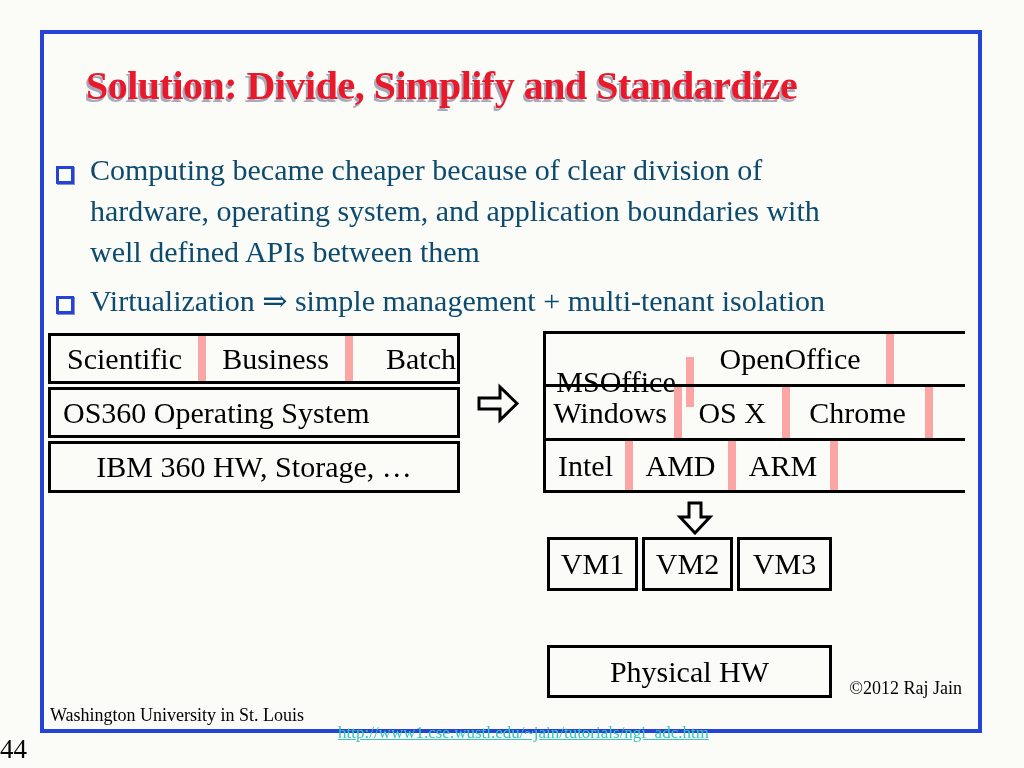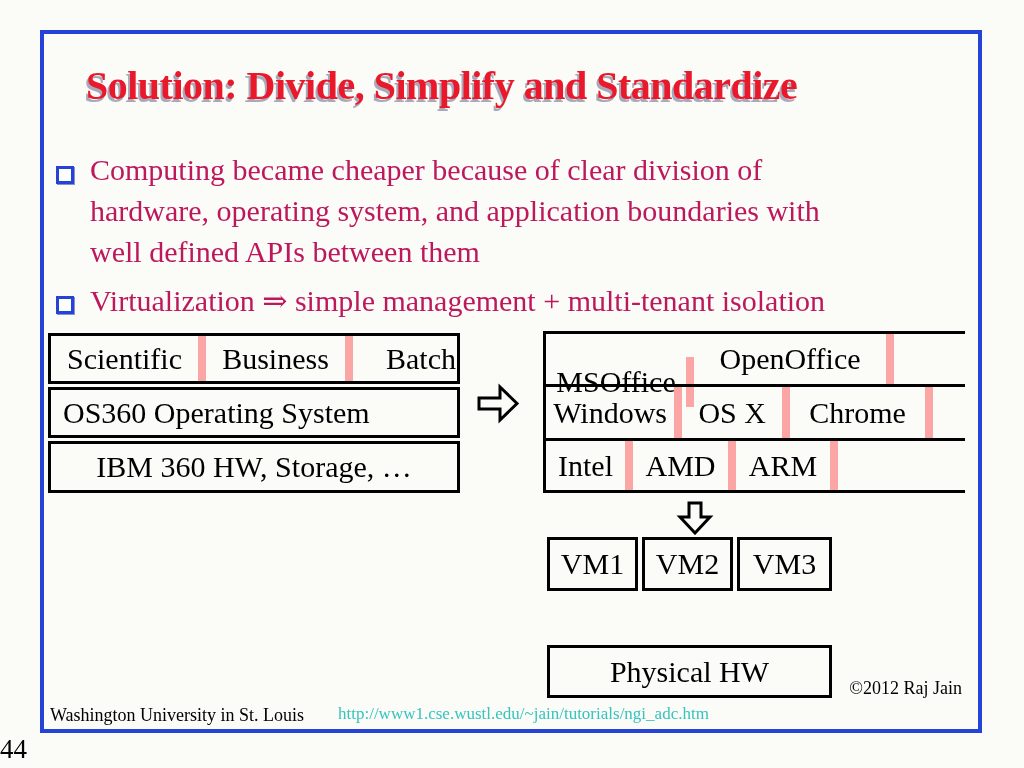--- a/index.html
+++ b/index.html
@@ -38,21 +38,21 @@
     position:absolute;
     width:12px;height:12px;
     border:3px solid var(--accent-blue,#2543D6);
     box-shadow:1px 1px 0 rgba(20,40,140,0.5);
     background:#fff;
   }
   .body-text{
     position:absolute;
     left:90px;
     font-size:30px;line-height:41px;
-    color:#be185d;
+    color:#0c4a6e;
     white-space:nowrap;
   }
   
   .box{
     position:absolute;
     border:3px solid #000;
     background:transparent;
     box-sizing:border-box;
     display:flex;
     align-items:center;
@@ -79,22 +79,24 @@
   .arrow-svg{position:absolute;}
   .footer-text{
     position:absolute;
     font-size:18px;
     white-space:nowrap;
   }
   .footer-link{
     position:absolute;
     font-size:17px;
     color:var(--link-teal,#35C4BE);
+    text-decoration:underline;
     white-space:nowrap;
     cursor:pointer;
+    margin-top:19px;
   }
   .page-number{
     position:absolute;
     left:0;top:734px;width:1024px;
     text-align:left;
     font-size:27px;
   }
 </style>
 </head>
 <body>

